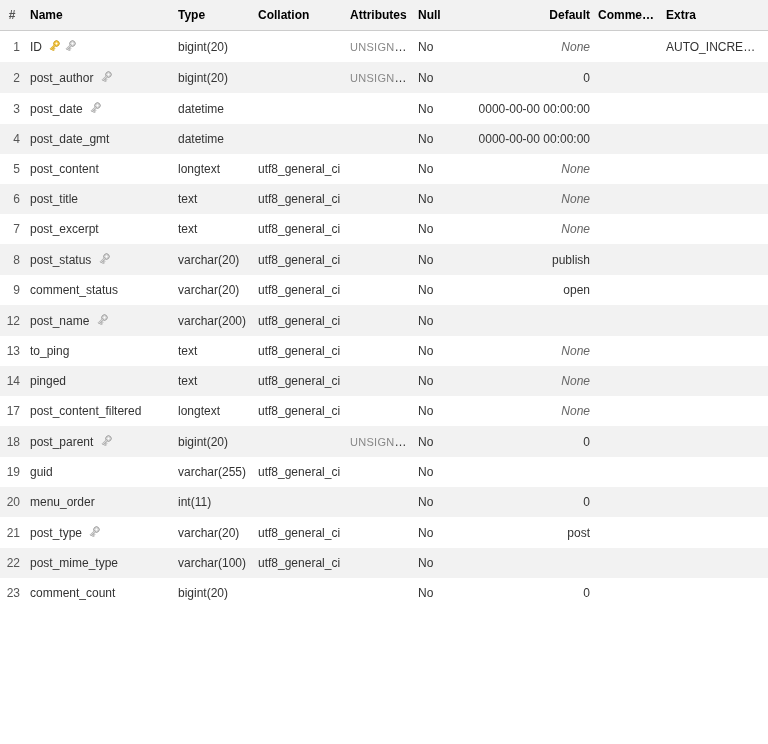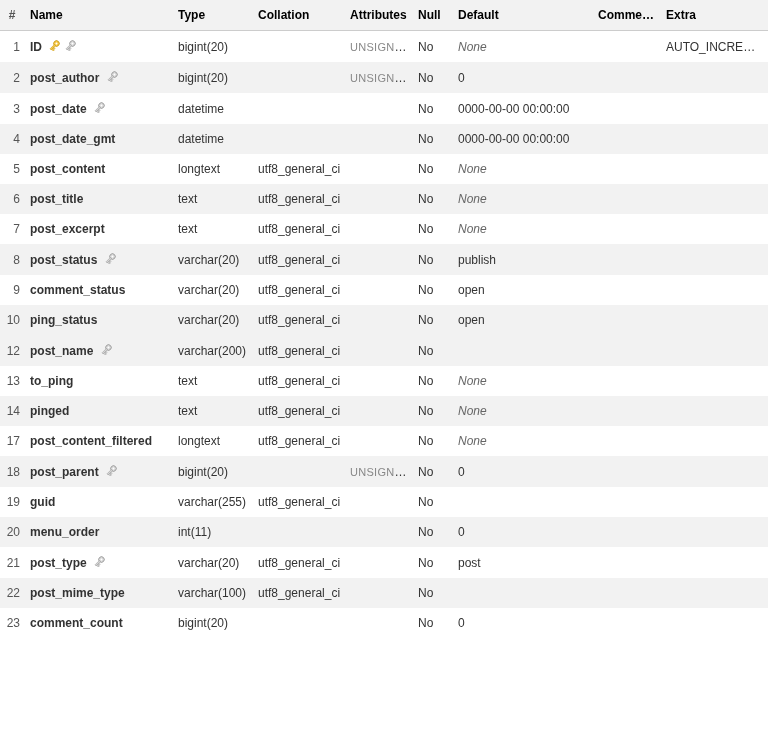--- a/index.html
+++ b/index.html
@@ -33,24 +33,24 @@
   }
   tr.row-even td { background: #f2f2f2; }
   tr.row-odd td { background: #ffffff; }
   .col-num { width: 26px; text-align: right; padding-right: 6px; color: #555; }
   th.col-num { text-align: center; }
   .col-name { width: 148px; }
   .col-type { width: 80px; }
   .col-coll { width: 92px; }
   .col-attr { width: 68px; }
   .col-null { width: 40px; }
-  .col-def { width: 140px; }
+  .col-def { width: 140px; text-align: right; }
   .col-comm { width: 68px; }
   .col-extra { width: 106px; }
-  .name-bold { font-weight: bold; margin-top: 12px; }
+  .name-bold { font-weight: normal; margin-top: 12px; }
   .italic-none { font-style: italic; color: #666; }
   .attr-badge {
     font-size: 11px;
     color: #888;
     letter-spacing: 0.3px;
   }
   .key-icon {
     display: inline-block;
     vertical-align: -2px;
     margin-left: 2px;
@@ -208,31 +208,20 @@
         <td class="col-name"><span class="name-bold">comment_status</span> </td>
         <td class="col-type">varchar(20)</td>
         <td class="col-coll">utf8_general_ci</td>
         <td class="col-attr"></td>
         <td class="col-null">No</td>
         <td class="col-def">open</td>
         <td class="col-comm"></td>
         <td class="col-extra"></td>
       </tr>
       <tr class="row-even">
-        <td class="col-num">10</td>
-        <td class="col-name"><span class="name-bold">ping_status</span> </td>
-        <td class="col-type">varchar(20)</td>
-        <td class="col-coll">utf8_general_ci</td>
-        <td class="col-attr"></td>
-        <td class="col-null">No</td>
-        <td class="col-def">open</td>
-        <td class="col-comm"></td>
-        <td class="col-extra"></td>
-      </tr>
-      <tr class="row-even">
         <td class="col-num">12</td>
         <td class="col-name"><span class="name-bold">post_name</span> <span class="key-icon"><svg width="14" height="14" viewBox="0 0 16 16">
               <g transform="rotate(45 8 8)">
                 <circle cx="8" cy="4" r="3.2" fill="#d6d6d6" stroke="#9a9a9a" stroke-width="1"></circle>
                 <circle cx="8" cy="4" r="1.1" fill="#fff"></circle>
                 <rect x="7.1" y="6.5" width="1.8" height="7" fill="#d6d6d6" stroke="#9a9a9a" stroke-width="0.6"></rect>
                 <rect x="8.9" y="9" width="2" height="1.4" fill="#d6d6d6" stroke="#9a9a9a" stroke-width="0.6"></rect>
                 <rect x="8.9" y="11.2" width="2.6" height="1.4" fill="#d6d6d6" stroke="#9a9a9a" stroke-width="0.6"></rect>
               </g>
             </svg></span></td>

